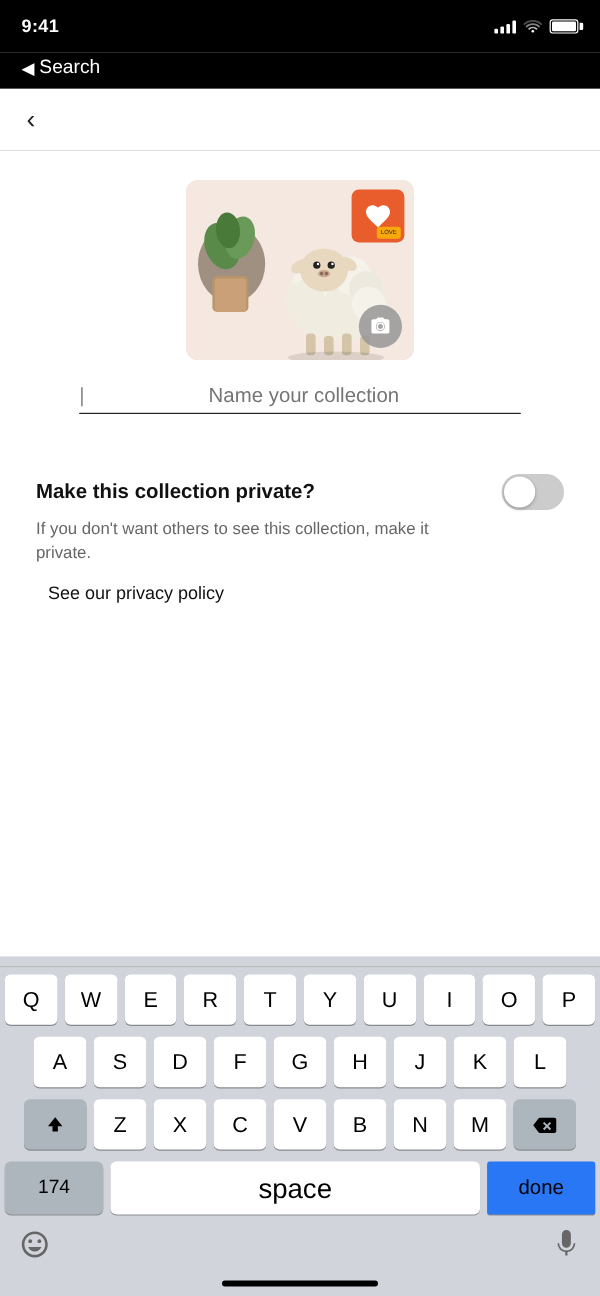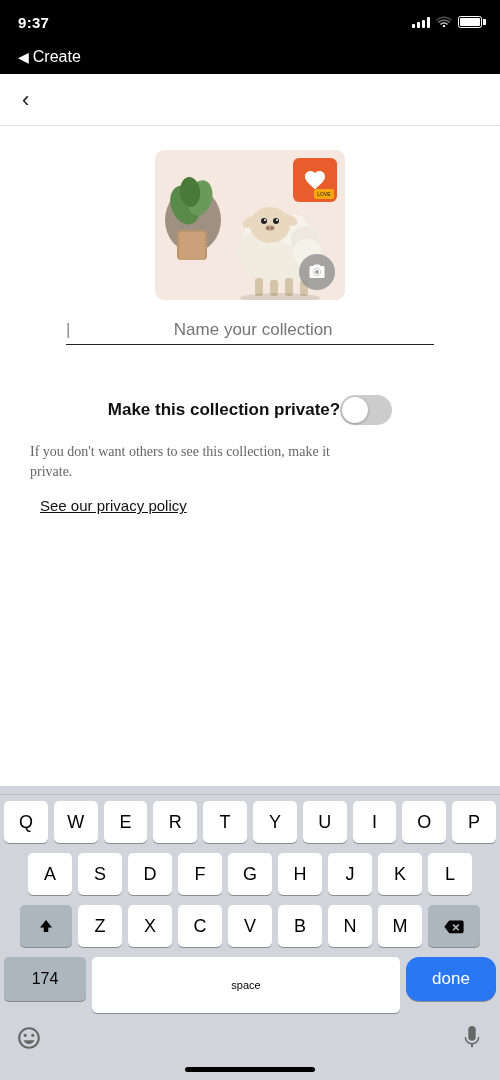--- a/index.html
+++ b/index.html
@@ -173,34 +173,33 @@
       cursor: text;
     }
 
     
     .privacy-section {
       padding: 20px 10px 10px;
     }
     .privacy-row {
       display: flex;
       align-items: center;
-      justify-content: center;
-      margin-bottom: 17px;
+      justify-content: space-between;
+      margin-bottom: 6px;
     }
     .privacy-title {
       font-size: 17px;
       font-weight: 600;
       color: #111;
     }
     .privacy-desc {
       font-size: 14px;
       color: #666;
       line-height: 1.4;
       max-width: 340px;
-      font-family: Liberation Serif, serif;
     }
     
     .toggle-switch {
       width: 52px;
       height: 30px;
       background: #ccc;
       border-radius: 15px;
       position: relative;
       cursor: pointer;
       flex-shrink: 0;
@@ -214,21 +213,20 @@
       top: 2px;
       left: 2px;
       box-shadow: 0 1px 3px rgba(0,0,0,0.3);
       transition: left 0.2s;
     }
 
     
     .privacy-link {
       font-size: 15px;
       color: #111;
-      text-decoration: underline;
       cursor: pointer;
       display: block;
       margin-top: 16px;
       padding: 0 10px;
     }
 
     
     .keyboard-area {
       position: absolute;
       bottom: 0;
@@ -296,41 +294,41 @@
       font-size: 16px;
       color: #000;
       cursor: pointer;
       box-shadow: 0 1px 0 rgba(0,0,0,0.35);
       user-select: none;
       flex-shrink: 0;
     }
     .key-space {
       background: #fff;
       border-radius: 5px;
-      height: 56px;
+      height: 44px;
       flex: 1;
       display: flex;
       align-items: center;
       justify-content: center;
-      font-size: 11px;
+      font-size: 23px;
       color: #000;
       cursor: pointer;
       box-shadow: 0 1px 0 rgba(0,0,0,0.35);
       user-select: none;
     }
     .key-done {
       background: #2977f5;
-      border-radius: 13px;
+      border-radius: 2px;
       height: 44px;
       width: 90px;
       display: flex;
       align-items: center;
       justify-content: center;
       font-size: 17px;
-      color: #ffffff;
+      color: #000000;
       cursor: pointer;
       box-shadow: 0 1px 0 rgba(0,0,0,0.35);
       user-select: none;
       flex-shrink: 0;
     }
 
     
     .emoji-mic-row {
       display: flex;
       justify-content: space-between;
@@ -360,21 +358,21 @@
     .keyboard-separator {
       border: none;
       border-top: 1px solid #bbb;
       margin-bottom: 6px;
     }
   </style>
 </head>
 <body>
 
 <div class="status-bar">
-  <span class="status-time">9:37</span>
+  <span class="status-time">9:41</span>
   <div class="status-right">
     <div class="signal-bars">
       <div class="signal-bar"></div>
       <div class="signal-bar"></div>
       <div class="signal-bar"></div>
       <div class="signal-bar"></div>
     </div>
     <span class="wifi-icon">
       <svg width="16" height="12" viewBox="0 0 20 15" fill="white">
         <path d="M10 12.5c-.8 0-1.5.7-1.5 1.5s.7 1.5 1.5 1.5 1.5-.7 1.5-1.5-.7-1.5-1.5-1.5z"></path>
@@ -384,21 +382,21 @@
       </svg>
     </span>
     <div class="battery-icon">
       <div class="battery-fill"></div>
     </div>
   </div>
 </div>
 
 <div class="search-back">
   <span class="search-back-chevron">◀</span>
-  <span>Create</span>
+  <span>Search</span>
 </div>
 
 <div class="nav-bar">
   <button class="nav-back-btn">
     <span style="font-size:22px;">‹</span>
   </button>
   <div class="nav-spacer"></div>
 </div>
 
 <div class="main-content">

